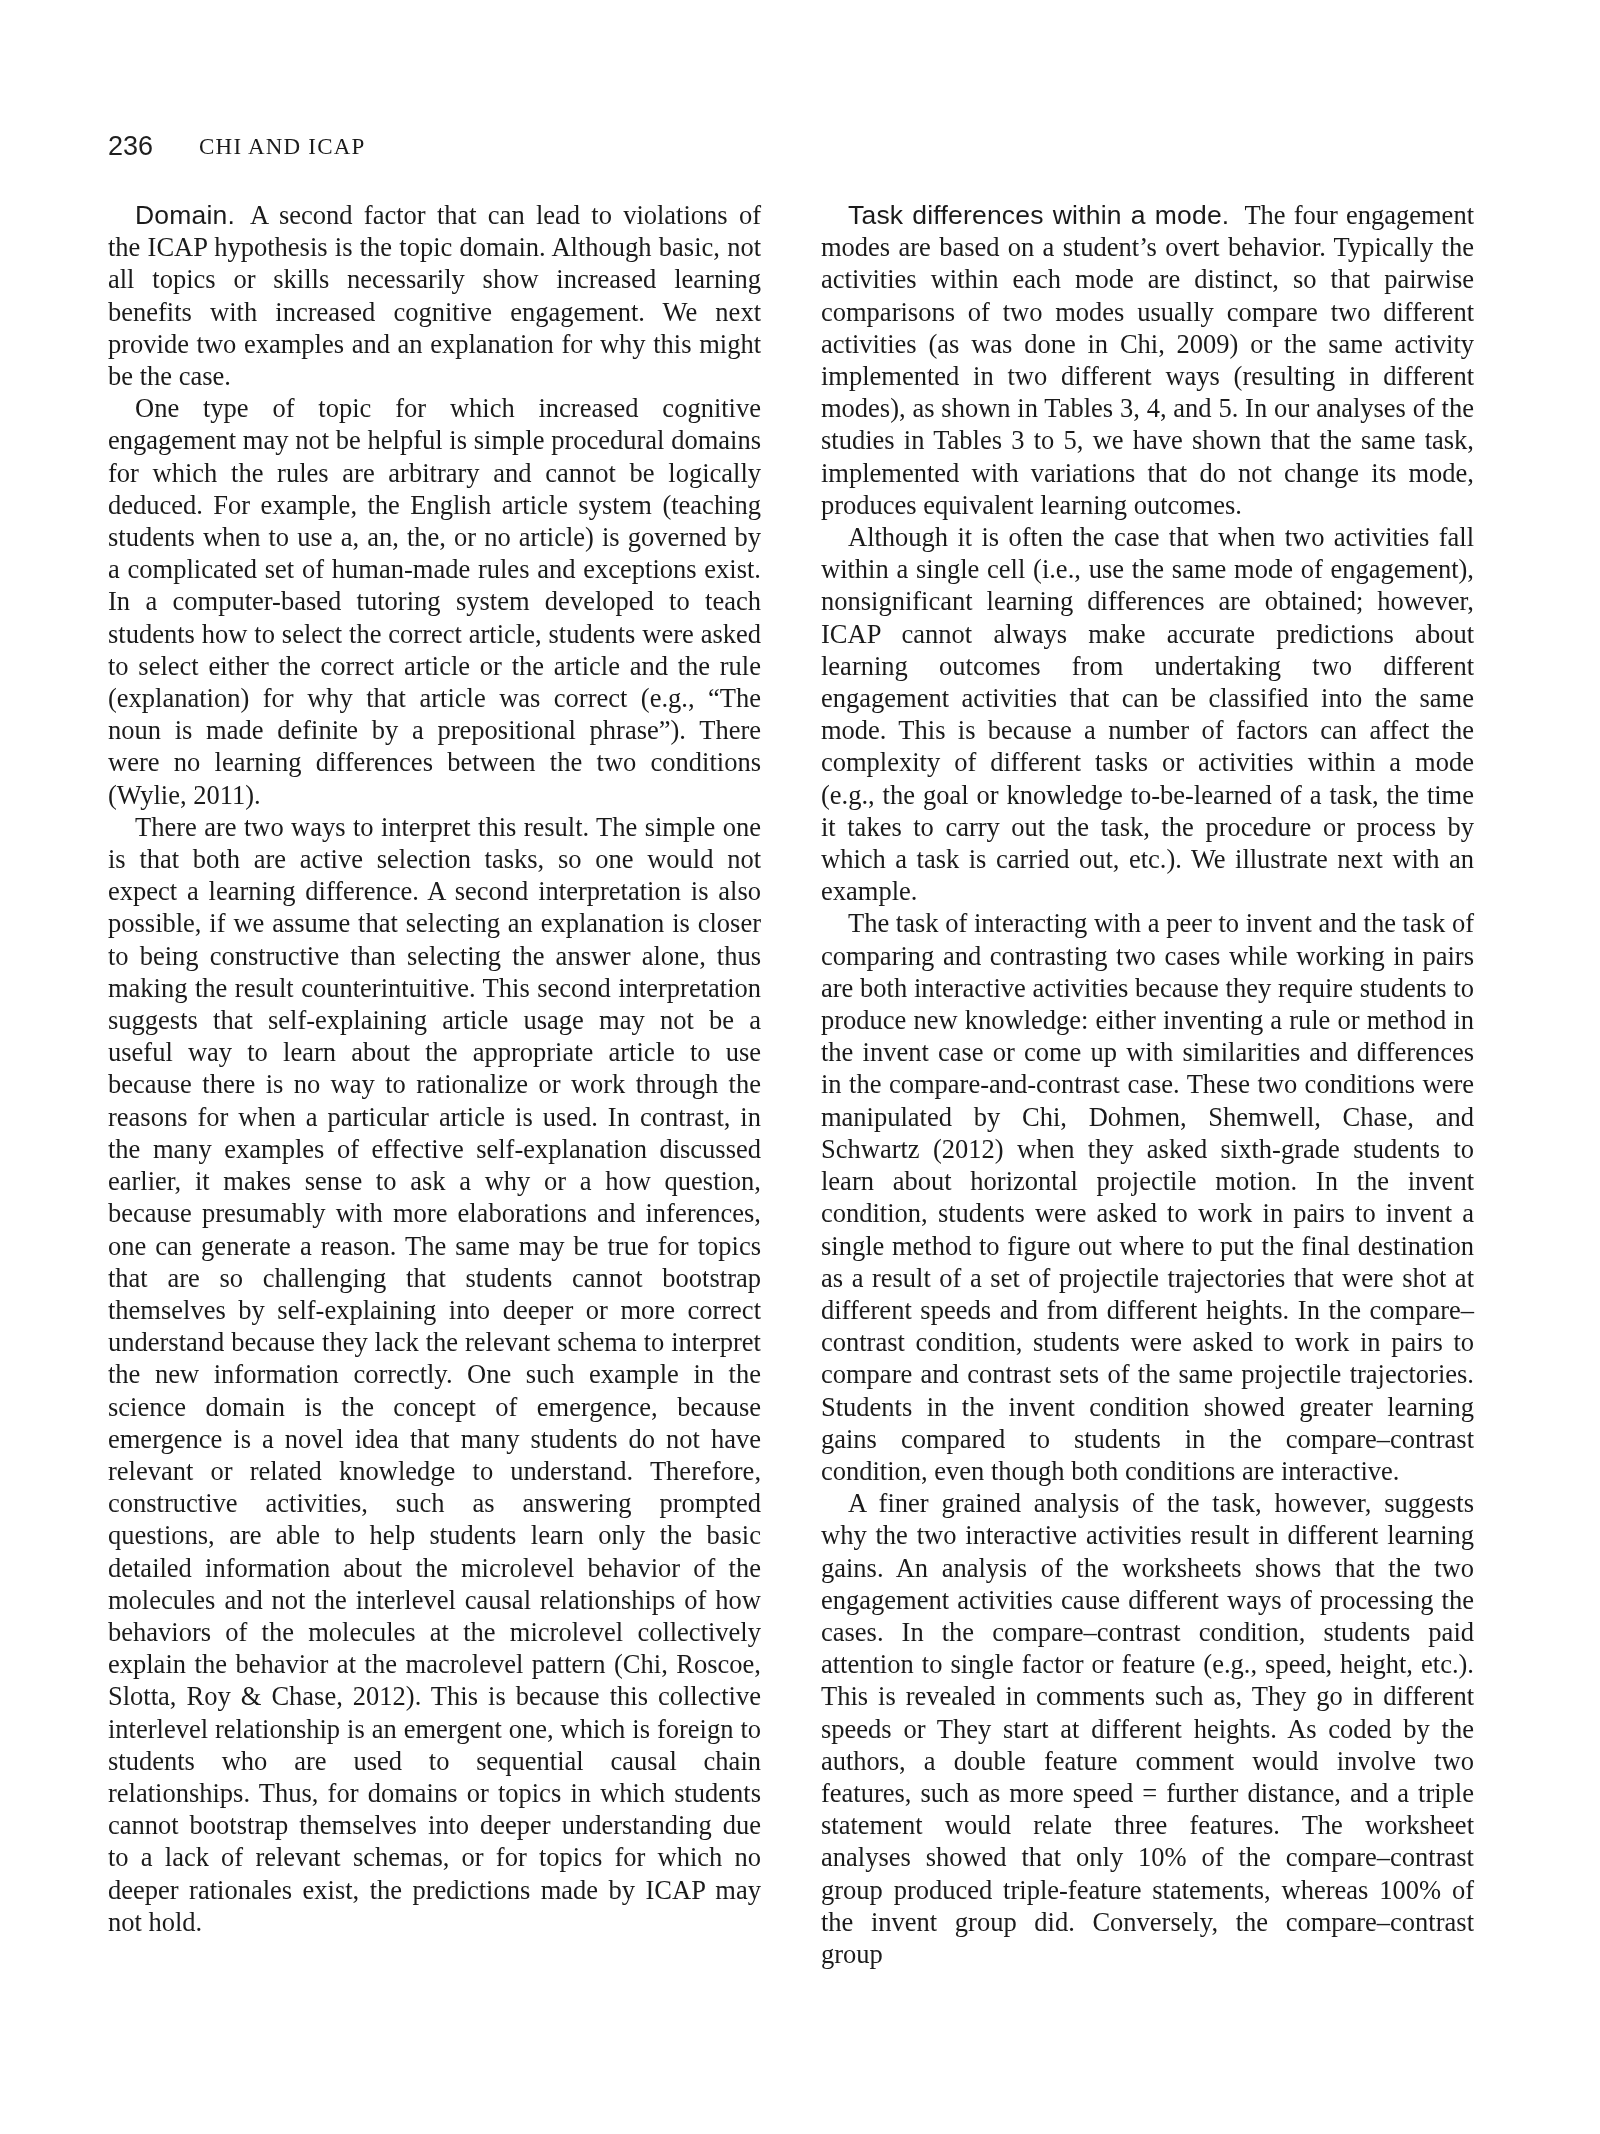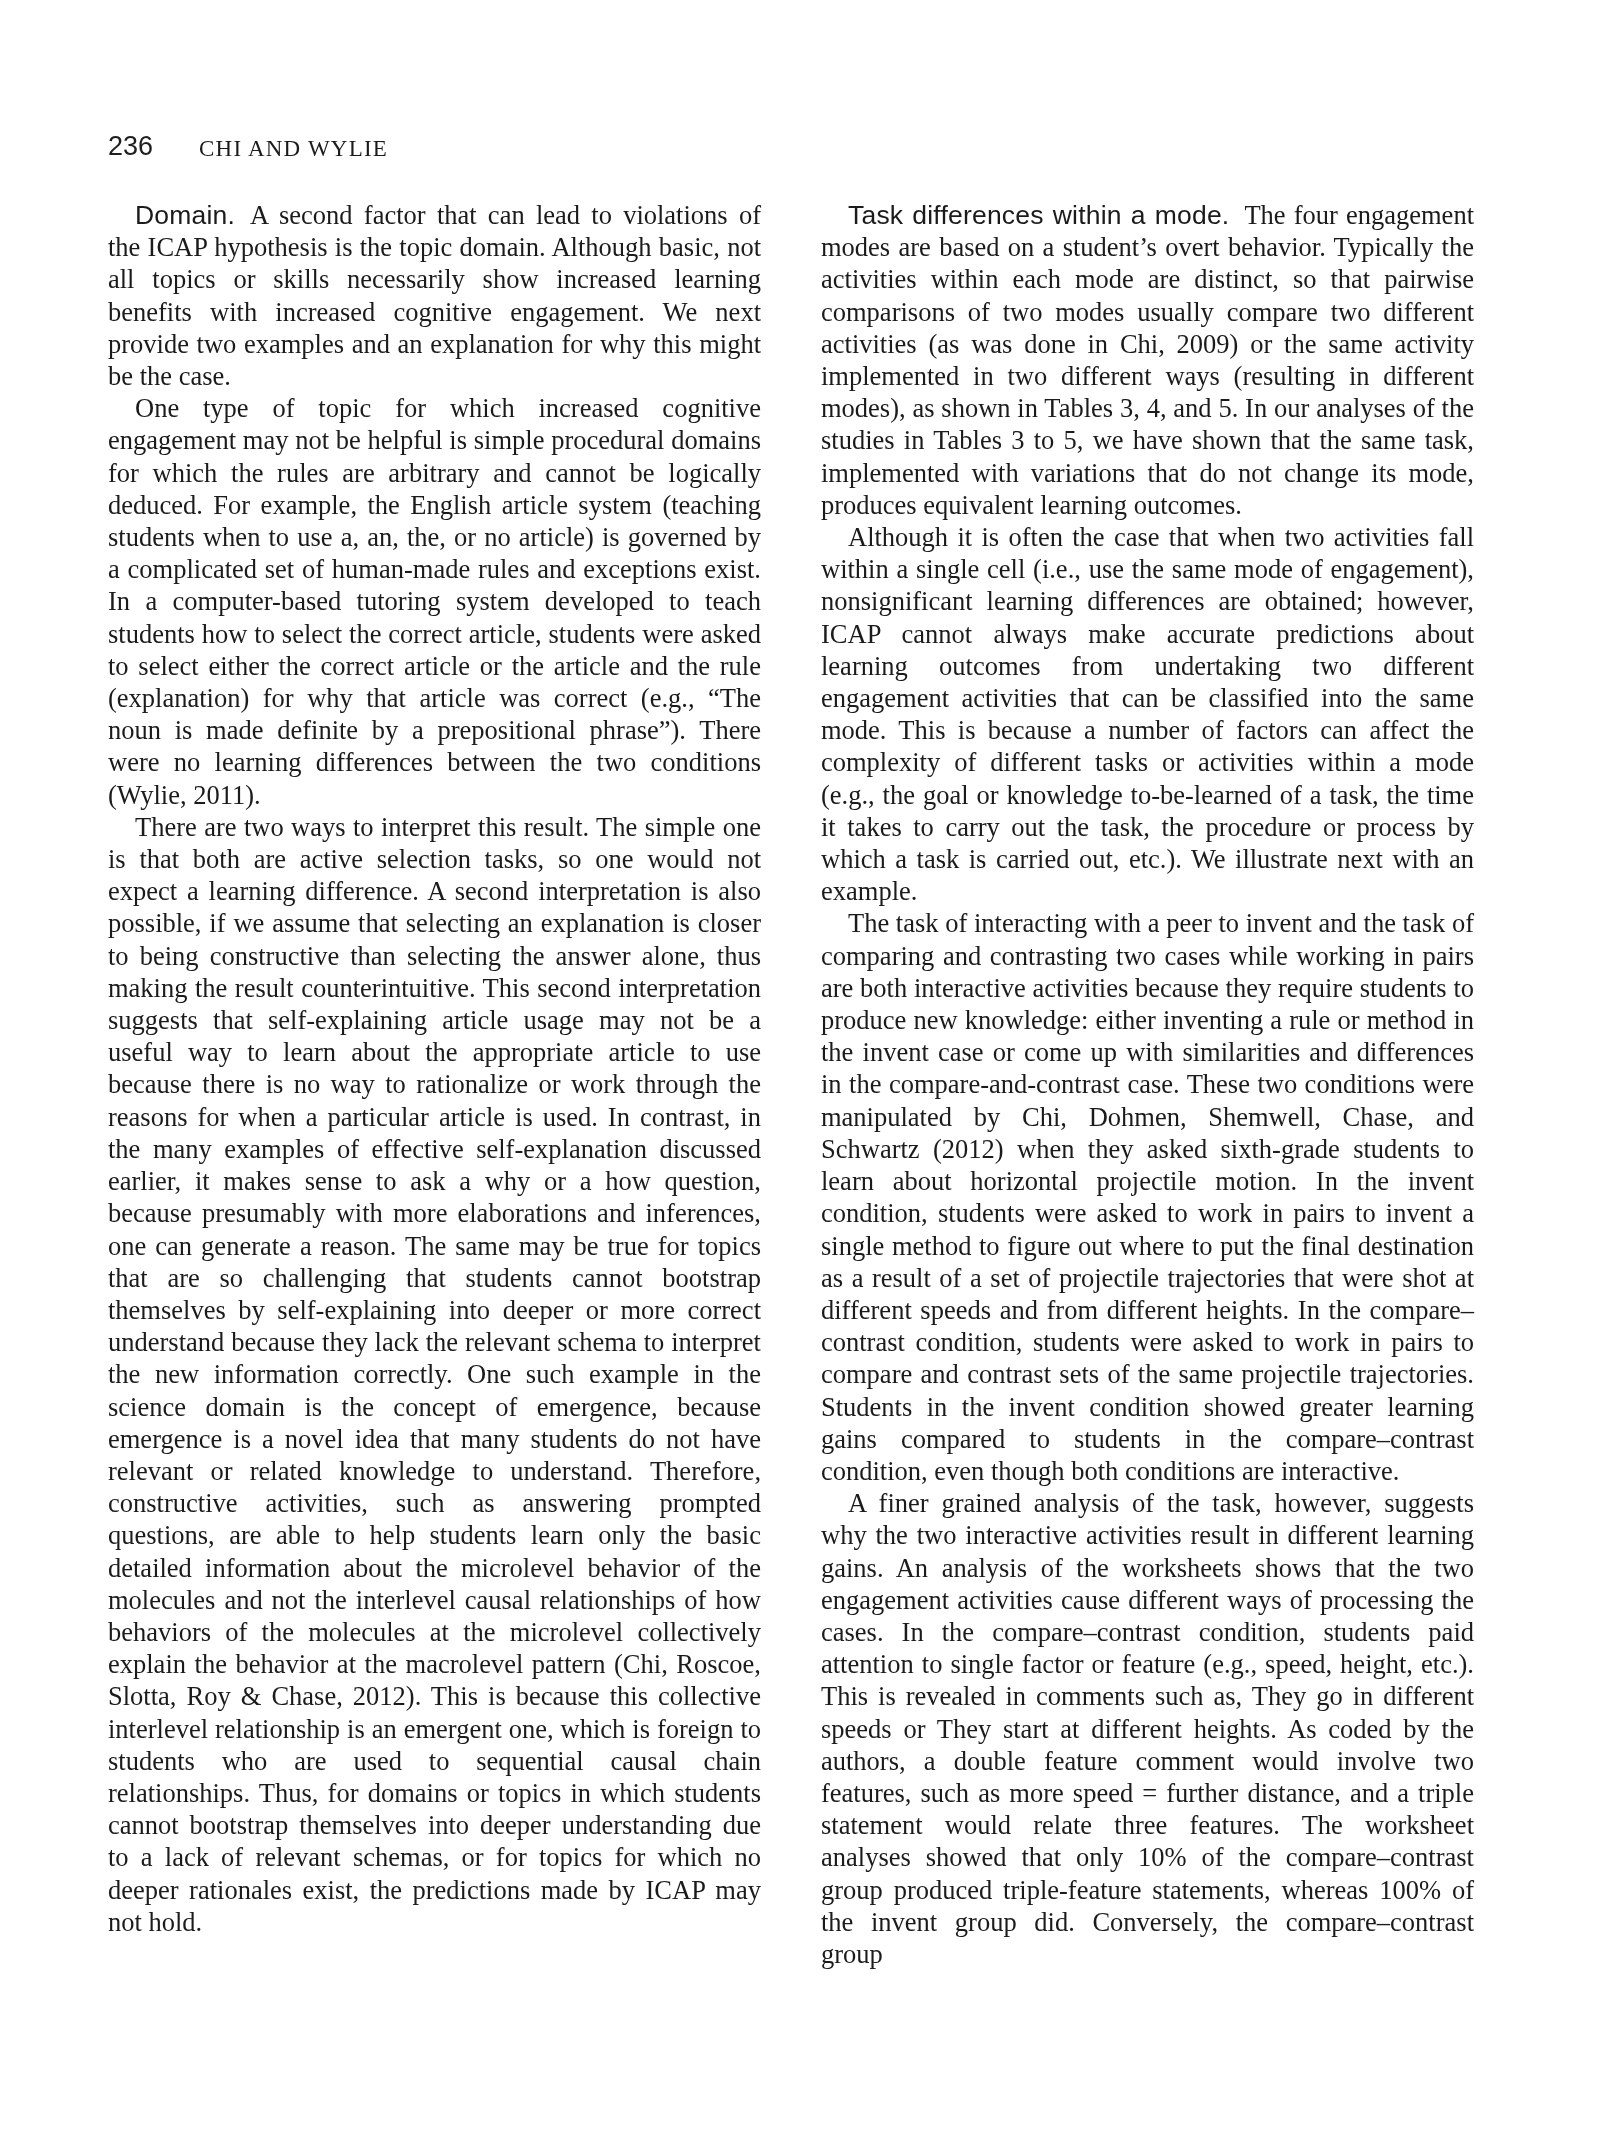--- a/index.html
+++ b/index.html
@@ -3,21 +3,21 @@
 <meta charset="utf-8">
 <style>
   * { margin:0; padding:0; box-sizing:border-box; }
   html, body { background:#ffffff; }
   .page {
     position:relative; width:1600px; height:2134px; background:#ffffff;
     font-family:"Liberation Serif", serif; color:#1b1b1b; overflow:hidden;
   }
   .header-row {
     position:absolute; left:108px; top:131px;
-    display:flex; align-items:flex-end; gap:46px;
+    display:flex; align-items:center; gap:46px;
   }
   .page-number {
     font-family:"Liberation Sans", sans-serif;
     font-size:27px; color:#1f1f1f;
   }
   .running-title {
     font-family:"Liberation Serif", serif;
     font-size:23px; letter-spacing:1.2px; color:#1b1b1b;
   }
   .columns {
@@ -36,21 +36,21 @@
   }
   .ital { }
 </style>
 </head>
 <body>
 
 <div class="page">
 
   <div class="header-row">
     <span class="page-number">236</span>
-    <span class="running-title">CHI AND WYLIE</span>
+    <span class="running-title">CHI AND ICAP</span>
   </div>
 
   <div class="columns">
     <div class="col" id="col-left">
         <p class="para"><span class="run-head">Domain.</span><span>A second factor that can lead to violations of the ICAP hypothesis is the topic domain. Although basic, not all topics or skills necessarily show increased learning benefits with increased cognitive engagement. We next provide two examples and an explanation for why this might be the case.</span></p>
         <p class="para"><span>One type of topic for which increased cognitive engagement may not be helpful is simple procedural domains for which the rules are arbitrary and cannot be logically deduced. For example, the English article system (teaching students when to use </span><span class="ital">a, an, the,</span><span> or no article) is governed by a complicated set of human-made rules and exceptions exist. In a computer-based tutoring system developed to teach students how to select the correct article, students were asked to select either the correct article or the article and the rule (explanation) for why that article was correct (e.g., “The noun is made definite by a prepositional phrase”). There were no learning differences between the two conditions (Wylie, 2011).</span></p>
         <p class="para"><span>There are two ways to interpret this result. The simple one is that both are </span><span class="ital">active</span><span> selection tasks, so one would not expect a learning difference. A second interpretation is also possible, if we assume that selecting an explanation is closer to being </span><span class="ital">constructive</span><span> than selecting the answer alone, thus making the result counterintuitive. This second interpretation suggests that self-explaining article usage may not be a useful way to learn about the appropriate article to use because there is no way to rationalize or work through the reasons for when a particular article is used. In contrast, in the many examples of effective self-explanation discussed earlier, it makes sense to ask a </span><span class="ital">why</span><span> or a </span><span class="ital">how</span><span> question, because presumably with more elaborations and inferences, one can generate a reason. The same may be true for topics that are so challenging that students cannot bootstrap themselves by self-explaining into deeper or more correct understand because they lack the relevant schema to interpret the new information correctly. One such example in the science domain is the concept of emergence, because emergence is a novel idea that many students do not have relevant or related knowledge to understand. Therefore, </span><span class="ital">constructive</span><span> activities, such as answering prompted questions, are able to help students learn only the basic detailed information about the microlevel behavior of the molecules and not the interlevel causal relationships of how behaviors of the molecules at the microlevel collectively explain the behavior at the macrolevel pattern (Chi, Roscoe, Slotta, Roy &amp; Chase, 2012). This is because this collective interlevel relationship is an emergent one, which is foreign to students who are used to sequential causal chain relationships. Thus, for domains or topics in which students cannot bootstrap themselves into deeper understanding due to a lack of relevant schemas, or for topics for which no deeper rationales exist, the predictions made by ICAP may not hold.</span></p>
       </div>
     <div class="col" id="col-right">
         <p class="para"><span class="run-head">Task differences within a mode.</span><span>The four engagement modes are based on a student’s overt behavior. Typically the activities within each mode are distinct, so that pairwise comparisons of two modes usually compare two different activities (as was done in Chi, 2009) or the same activity implemented in two different ways (resulting in different modes), as shown in Tables 3, 4, and 5. In our analyses of the studies in Tables 3 to 5, we have shown that the same task, implemented with variations that do not change its mode, produces equivalent learning outcomes.</span></p>

